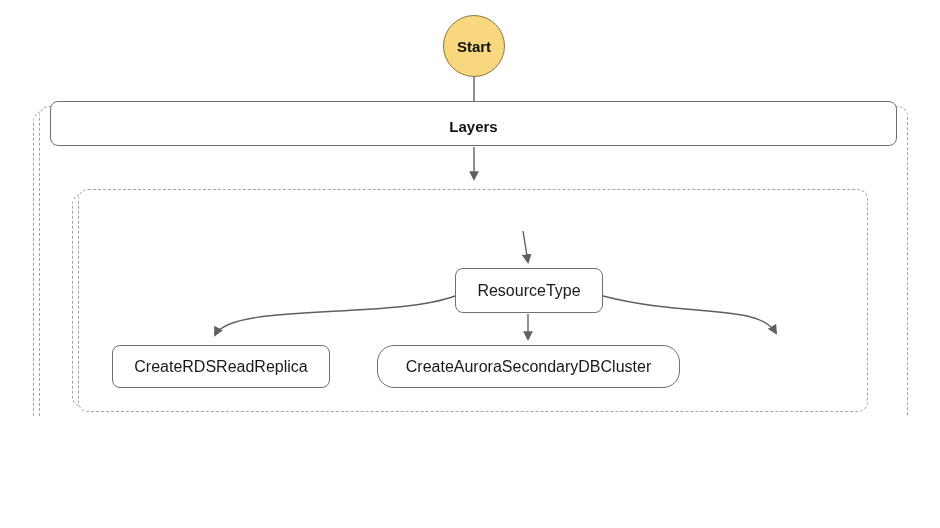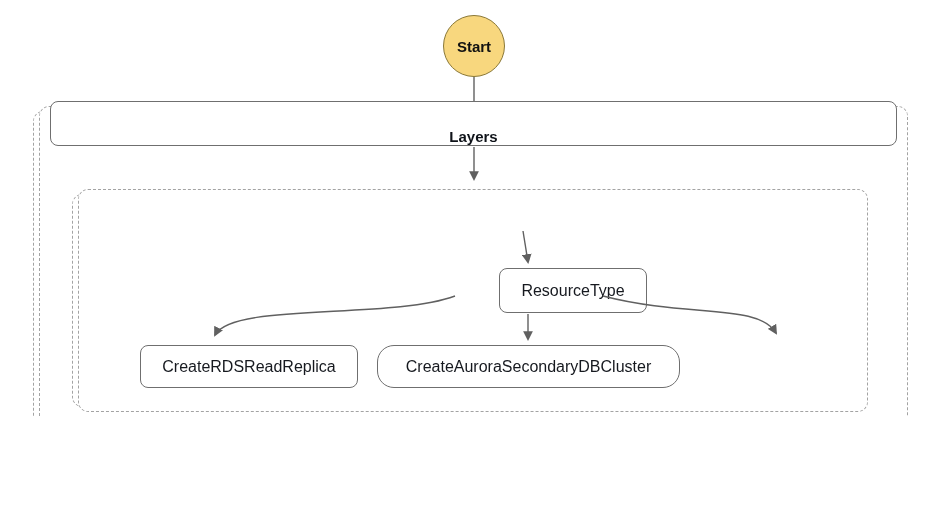--- a/index.html
+++ b/index.html
@@ -33,28 +33,28 @@
   .outer-back{left:33px;top:111px;width:864px;height:320px;z-index:1;}
   .outer-main{left:39px;top:106px;width:869px;height:331px;background:#fff;z-index:2;}
   .inner-back{left:72px;top:194px;width:768px;height:213px;z-index:3;}
   .inner-main{left:78px;top:189px;width:790px;height:223px;background:#fff;z-index:4;}
   .state-box{
     background:#fff;border:1px solid var(--box-border);border-radius:8px;
     display:flex;justify-content:center;z-index:5;
     font-size:16px;color:var(--label-text);white-space:nowrap;
   }
   .header-box{
-    align-items:flex-end;padding-top:5px;
+    align-items:center;padding-top:5px;
     font-weight:bold;font-size:15px;color:var(--header-text);
   }
   .layers-box{left:50px;top:101px;width:847px;height:45px;z-index:3;}
   .resources-box{left:88px;top:183px;width:770px;height:47px;}
   .task-box{align-items:center;}
-  .resourcetype-box{left:455px;top:268px;width:148px;height:45px;margin-left:44px;}
-  .branch-0{left:112px;top:345px;width:218px;height:43px;margin-left:28px;}
+  .resourcetype-box{left:455px;top:268px;width:148px;height:45px;}
+  .branch-0{left:112px;top:345px;width:218px;height:43px;}
   .branch-1{left:377px;top:345px;width:303px;height:43px;border-radius:17px;}
   .branch-2{left:727px;top:345px;width:103px;height:43px;}
   .edges{left:0;top:0;width:940px;height:528px;z-index:7;pointer-events:none;}
   .edge{stroke:var(--connector);stroke-width:1.4;fill:none;}
 </style>
 </head>
 <body>
 
 <div class="canvas">
 

